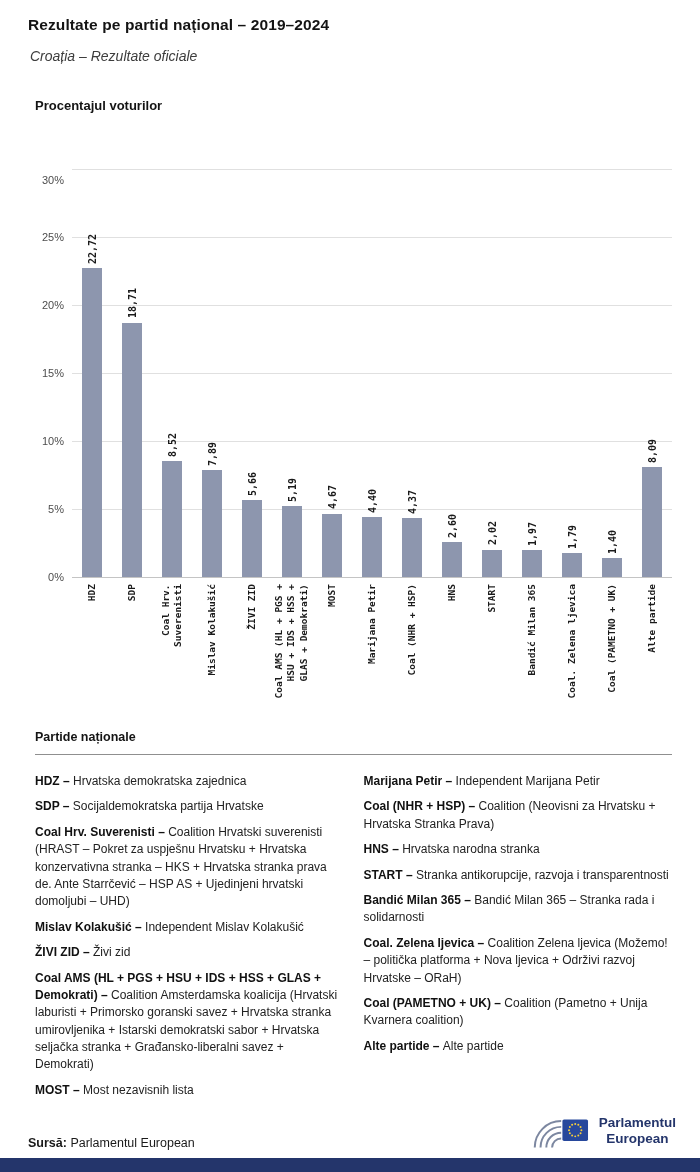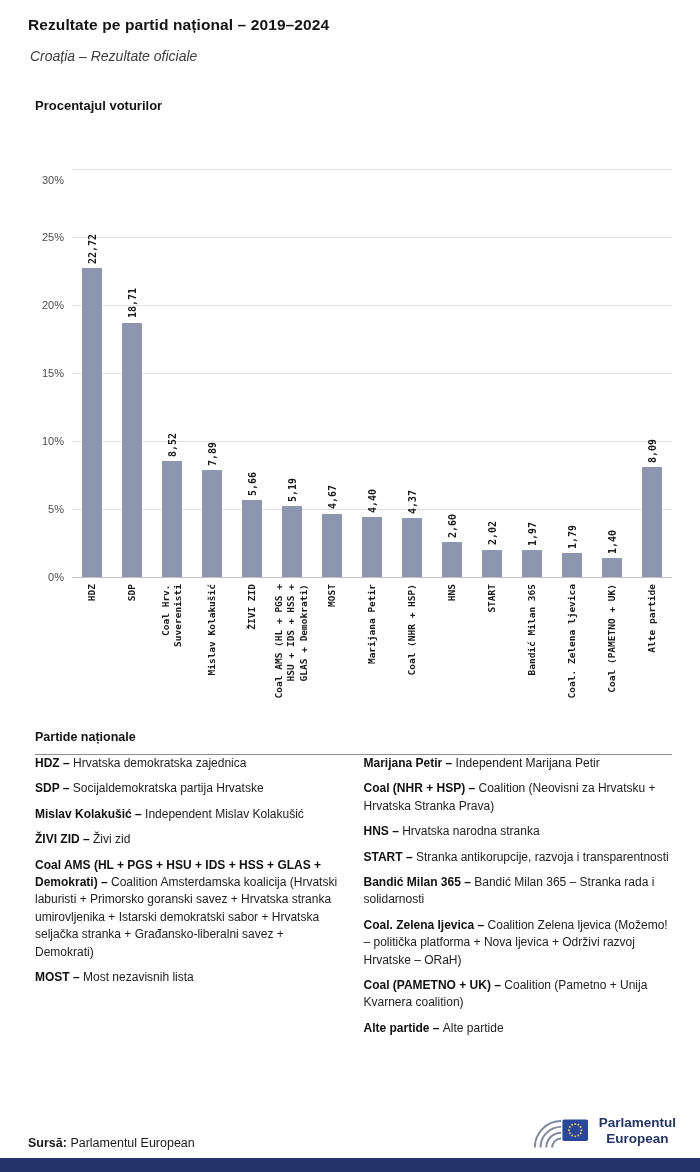--- a/index.html
+++ b/index.html
@@ -26,21 +26,21 @@
     color:#1a1a1a;margin-bottom:4px;white-space:nowrap;
   }
   .bar{width:20px;background:var(--bar-color,#8d96ae);}
   .cat-label{
     margin-top:7px;writing-mode:vertical-rl;transform:rotate(180deg);
     white-space:pre-line;text-align:end;line-height:1.3;
     font-family:"DejaVu Sans Mono", monospace;font-weight:700;font-size:9.5px;color:#1a1a1a;
   }
   .parties{margin-top:152px;padding-left:7px;}
   .parties-title{font-size:12.5px;font-weight:700;margin:0;padding-bottom:10px;border-bottom:1px solid #8f8f8f;color:#141414;}
-  .party-cols{display:flex;gap:20px;}
+  .party-cols{display:flex;gap:20px;margin-top:18px;}
   .party-col{flex:1 1 0;min-width:0;}
   .party-item{margin:0 0 8px 0;font-size:12px;line-height:1.45;color:#222;}
   .party-item strong{color:#111;}
   .footer{
     position:absolute;left:28px;right:24px;bottom:22px;
     display:flex;justify-content:space-between;align-items:flex-end;
   }
   .source{margin:0;font-size:12.5px;color:#1a1a1a;}
   .source strong{font-weight:700;}
   .logo{display:flex;align-items:center;}
@@ -189,20 +189,21 @@
       </div>
     </div>
   </div>
 
   <div class="parties">
     <div class="parties-title">Partide naționale</div>
     <div class="party-cols">
       <div class="party-col" id="party-left">
           <p class="party-item"><strong>HDZ – </strong><span>Hrvatska demokratska zajednica</span></p>
           <p class="party-item"><strong>SDP – </strong><span>Socijaldemokratska partija Hrvatske</span></p>
+          <p class="party-item"><strong>Coal Hrv. Suverenisti – </strong><span>Coalition Hrvatski suverenisti (HRAST – Pokret za uspješnu Hrvatsku + Hrvatska konzervativna stranka – HKS + Hrvatska stranka prava de. Ante Starrčević – HSP AS + Ujedinjeni hrvatski domoljubi – UHD)</span></p>
           <p class="party-item"><strong>Mislav Kolakušić – </strong><span>Independent Mislav Kolakušić</span></p>
           <p class="party-item"><strong>ŽIVI ZID – </strong><span>Živi zid</span></p>
           <p class="party-item"><strong>Coal AMS (HL + PGS + HSU + IDS + HSS + GLAS + Demokrati) – </strong><span>Coalition Amsterdamska koalicija (Hrvatski laburisti + Primorsko goranski savez + Hrvatska stranka umirovljenika + Istarski demokratski sabor + Hrvatska seljačka stranka + Građansko-liberalni savez + Demokrati)</span></p>
           <p class="party-item"><strong>MOST – </strong><span>Most nezavisnih lista</span></p>
         </div>
       <div class="party-col" id="party-right">
           <p class="party-item"><strong>Marijana Petir – </strong><span>Independent Marijana Petir</span></p>
           <p class="party-item"><strong>Coal (NHR + HSP) – </strong><span>Coalition (Neovisni za Hrvatsku + Hrvatska Stranka Prava)</span></p>
           <p class="party-item"><strong>HNS – </strong><span>Hrvatska narodna stranka</span></p>
           <p class="party-item"><strong>START – </strong><span>Stranka antikorupcije, razvoja i transparentnosti</span></p>

